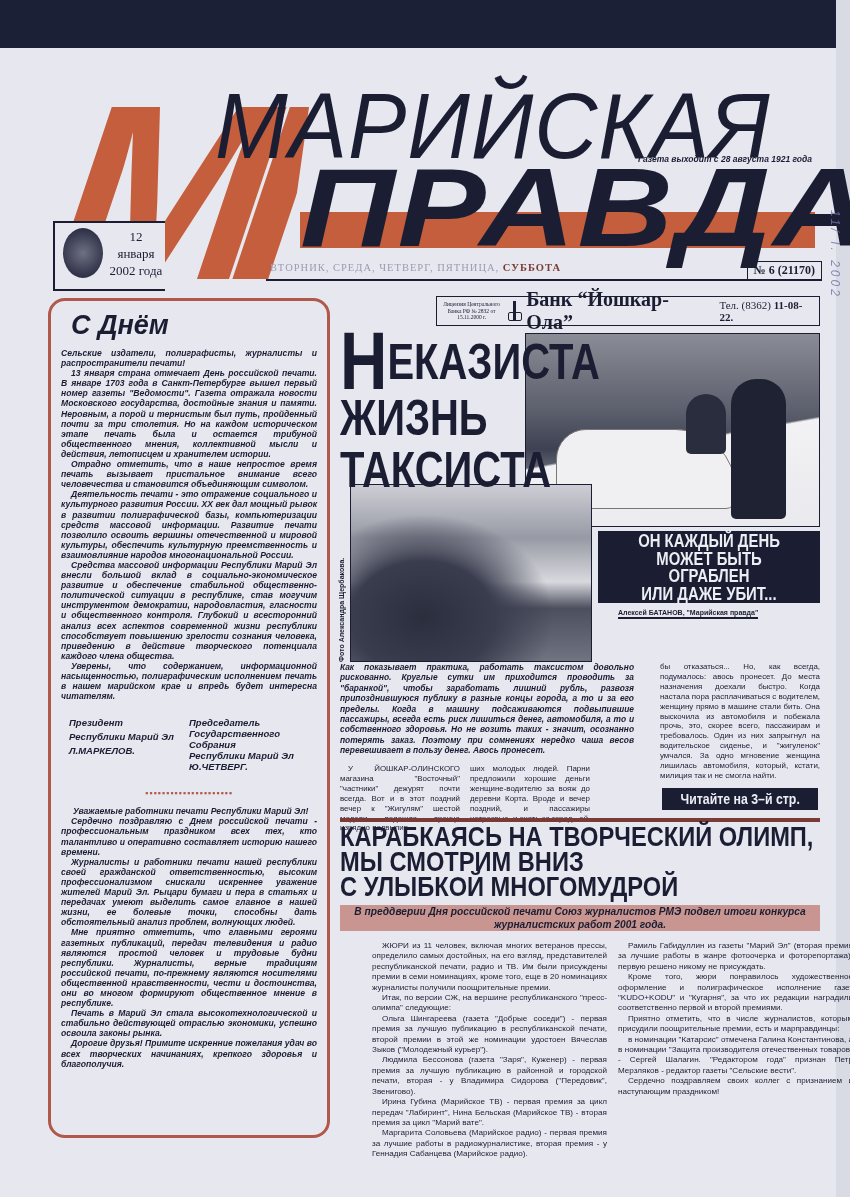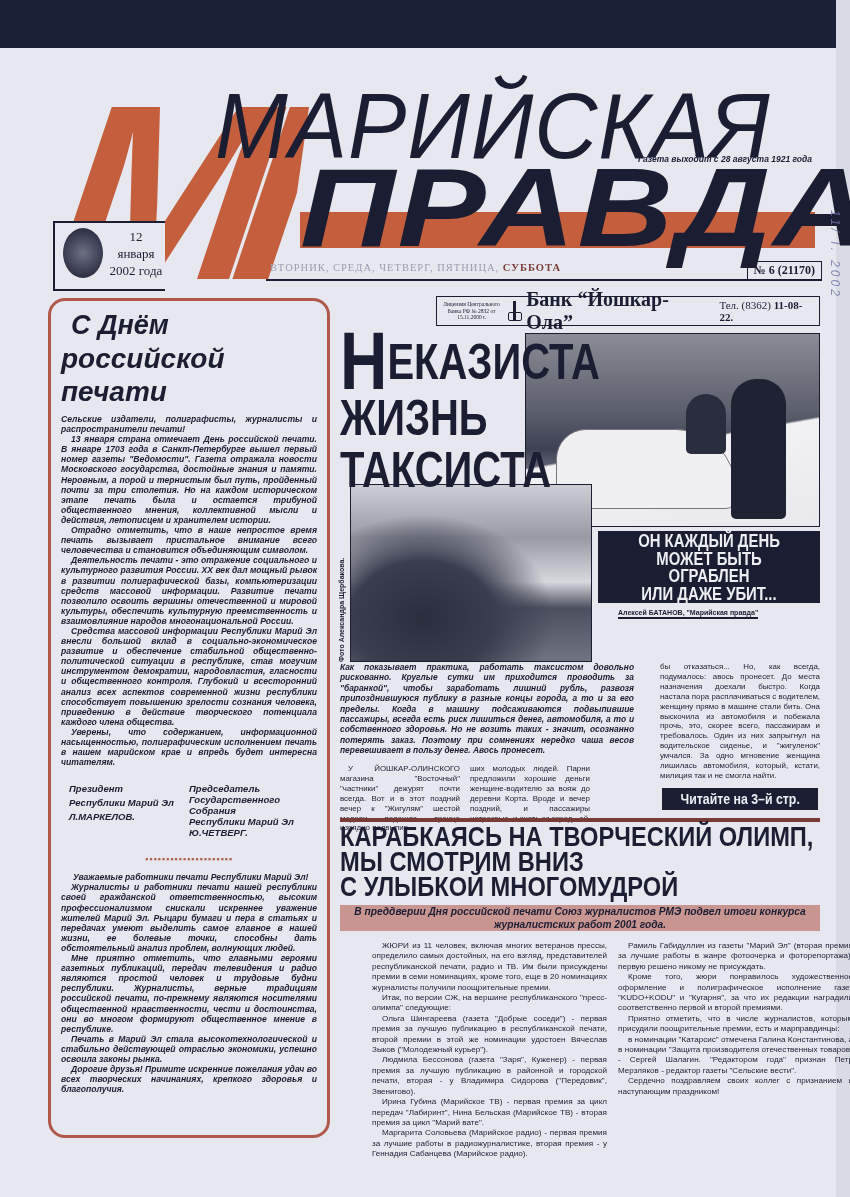--- a/index.html
+++ b/index.html
@@ -184,21 +184,20 @@
     <span class="sat">СУББОТА</span>
   </div>
   <div class="mh-issue">№ 6 (21170)</div>
   <div class="mh-rule"></div>
 </header>
 
 <div class="pencil">11/ I. 2002</div>
 
 <section class="greet">
   <h2>С Днём</h2>
-  <h2 class="line2">российской печати</h2>
   <p class="noind" style="margin-top:6px">Сельские издатели, полиграфисты, журналисты и распространители печати!</p>
   <p>13 января страна отмечает День российской печати. В январе 1703 года в Санкт-Петербурге вышел первый номер газеты "Ведомости". Газета отражала новости Московского государства, достойные знания и памяти. Неровным, а порой и тернистым был путь, пройденный почти за три столетия. Но на каждом историческом этапе печать была и остается трибуной общественного мнения, коллективной мысли и действия, летописцем и хранителем истории.</p>
   <p>Отрадно отметить, что в наше непростое время печать вызывает пристальное внимание всего человечества и становится объединяющим символом.</p>
   <p>Деятельность печати - это отражение социального и культурного развития России. XX век дал мощный рывок в развитии полиграфической базы, компьютеризации средств массовой информации. Развитие печати позволило освоить вершины отечественной и мировой культуры, обеспечить культурную преемственность и взаимовлияние народов многонациональной России.</p>
   <p>Средства массовой информации Республики Марий Эл внесли большой вклад в социально-экономическое развитие и обеспечение стабильной общественно-политической ситуации в республике, став могучим инструментом демократии, народовластия, гласности и общественного контроля. Глубокий и всесторонний анализ всех аспектов современной жизни республики способствует повышению зрелости сознания человека, приведению в действие творческого потенциала каждого члена общества.</p>
   <p>Уверены, что содержанием, информационной насыщенностью, полиграфическим исполнением печать в нашем марийском крае и впредь будет интересна читателям.</p>
   <div class="sigrow">
     <div class="sig">
       <span class="line">Президент</span>
       <span class="line">Республики Марий Эл</span>
@@ -207,20 +206,21 @@
     <div class="sig">
       <span class="line" style="margin:0">Председатель</span>
       <span class="line" style="margin:0">Государственного</span>
       <span class="line" style="margin:0">Собрания</span>
       <span class="line" style="margin:0">Республики Марий Эл</span>
       <span class="line" style="margin:0">Ю.ЧЕТВЕРГ.</span>
     </div>
   </div>
   <div class="dots">▪▪▪▪▪▪▪▪▪▪▪▪▪▪▪▪▪▪▪▪▪</div>
   <p class="noind" style="padding-left:12px">Уважаемые работники печати Республики Марий Эл!</p>
+  <p>Сердечно поздравляю с Днем российской печати - профессиональным праздником всех тех, кто талантливо и оперативно составляет историю нашего времени.</p>
   <p>Журналисты и работники печати нашей республики своей гражданской ответственностью, высоким профессионализмом снискали искреннее уважение жителей Марий Эл. Рыцари бумаги и пера в статьях и передачах умеют выделить самое главное в нашей жизни, ее болевые точки, способны дать обстоятельный анализ проблем, волнующих людей.</p>
   <p>Мне приятно отметить, что главными героями газетных публикаций, передач телевидения и радио являются простой человек и трудовые будни республики. Журналисты, верные традициям российской печати, по-прежнему являются носителями общественной нравственности, чести и достоинства, они во многом формируют общественное мнение в республике.</p>
   <p>Печать в Марий Эл стала высокотехнологической и стабильно действующей отраслью экономики, успешно освоила законы рынка.</p>
   <p>Дорогие друзья! Примите искренние пожелания удач во всех творческих начинаниях, крепкого здоровья и благополучия.</p>
 
 </section>
 
 <div class="bank">
   <div class="lic">Лицензия Центрального Банка РФ № 2832 от 15.11.2000 г.</div>
   <div class="logo"></div>

